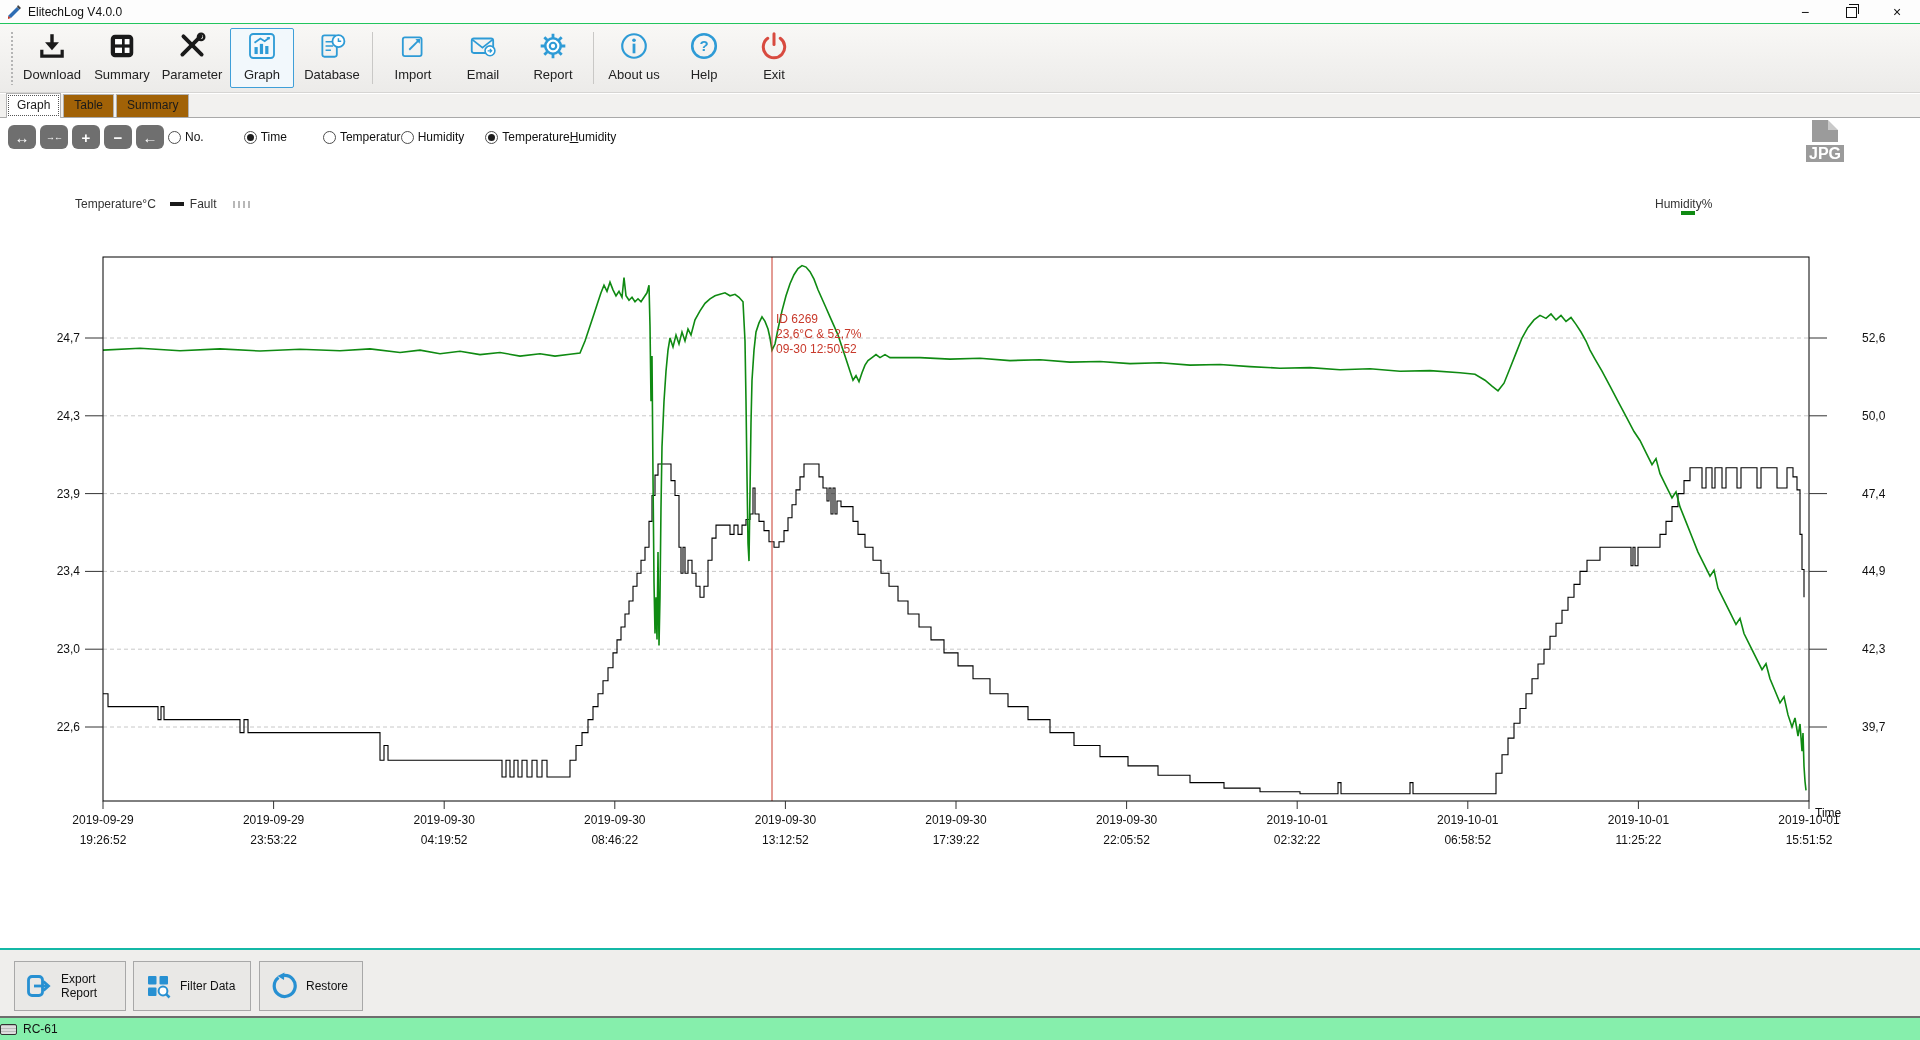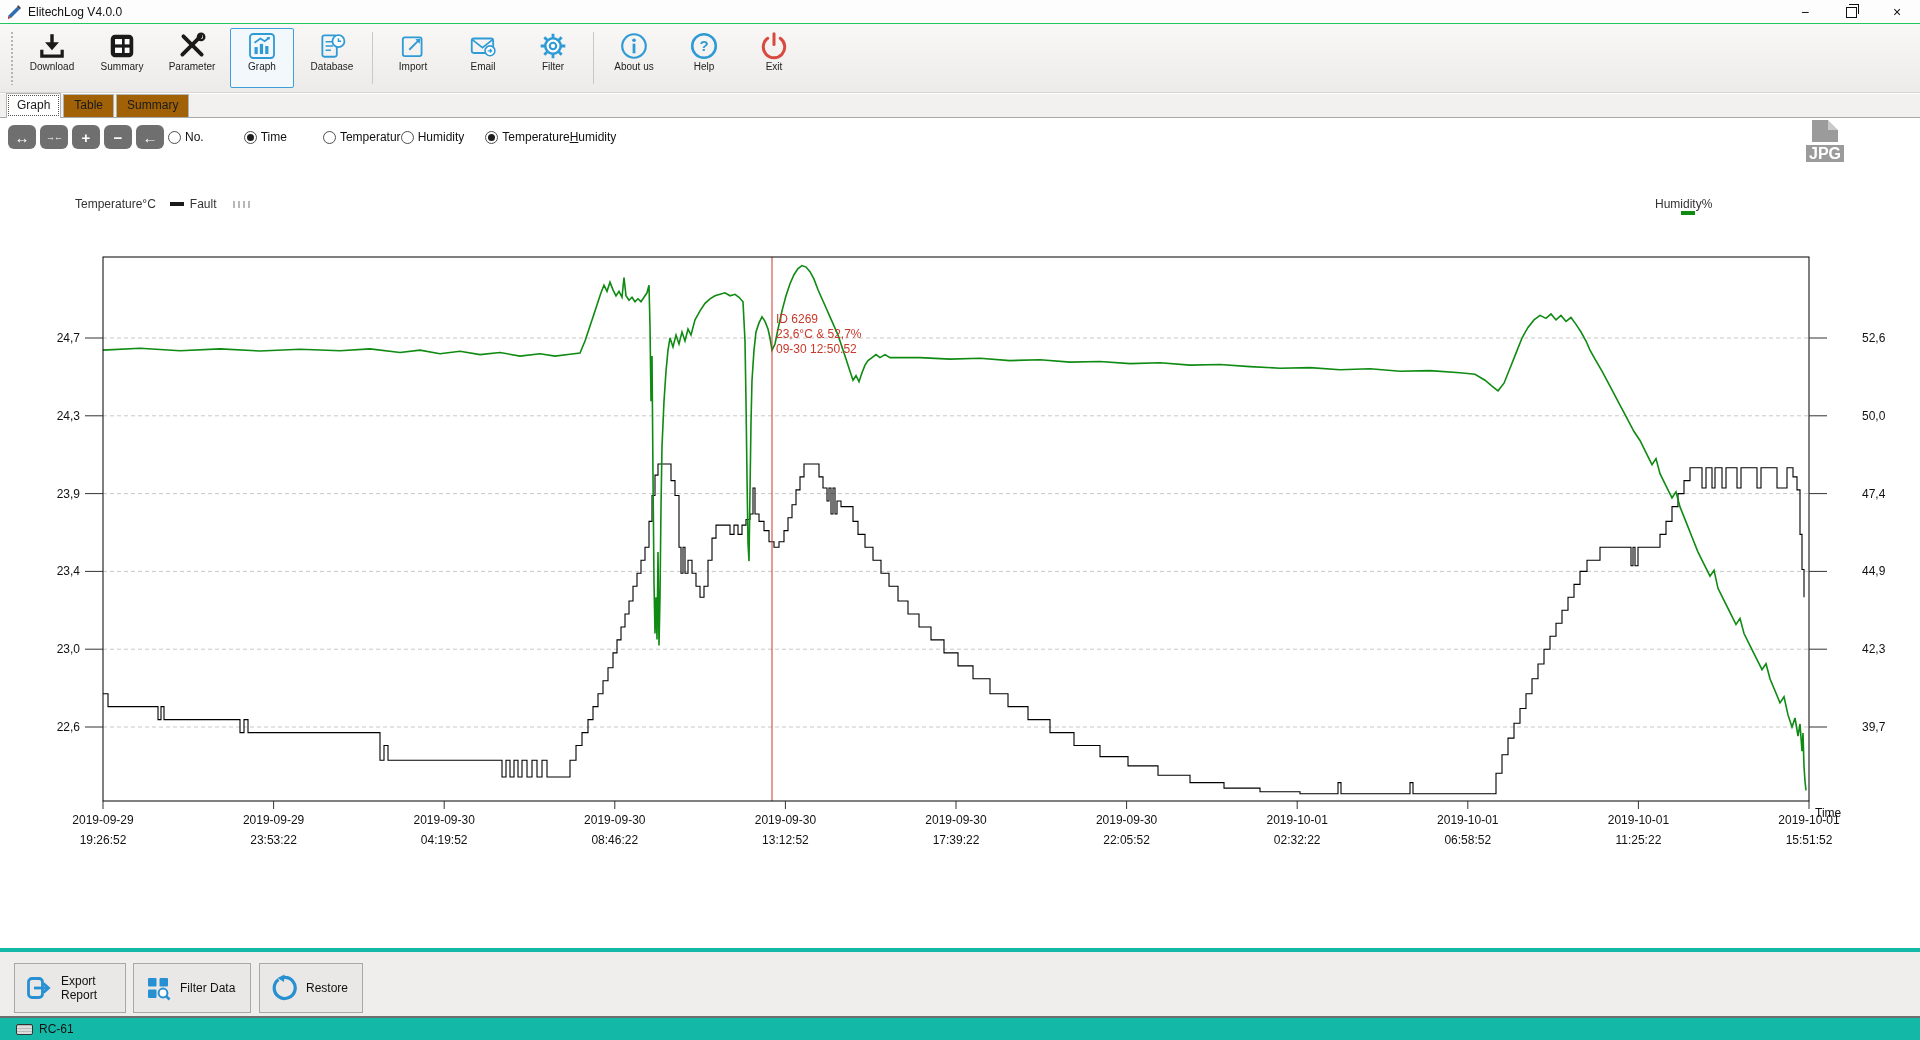--- a/index.html
+++ b/index.html
@@ -21,21 +21,21 @@
   
   .toolbar{position:absolute;left:0;top:24px;width:100%;height:69px;
            background:linear-gradient(#f9f8f6,#ecebe9);border-bottom:1px solid #d6d5d3;
            display:flex;align-items:center;padding-left:10px;box-sizing:border-box;}
   .grip{width:4px;height:54px;margin-right:6px;
         background-image:radial-gradient(circle,#b5b5b5 1px,transparent 1.2px);
         background-size:4px 4px;}
   .tbtn{width:62px;height:58px;margin-right:6px;display:flex;flex-direction:column;align-items:center;
         justify-content:flex-start;border:1px solid transparent;border-radius:2px;cursor:default;}
   .tbtn svg{width:30px;height:30px;margin-top:2px;}
-  .tbtn .tlabel{font-size:10px;margin-top:0;color:#222;white-space:nowrap;}
+  .tbtn .tlabel{font-size:13px;margin-top:6px;color:#222;white-space:nowrap;}
   .tbtn.selected{border:1px solid #3f9fd8;background:#f2f8fc;}
   .tsep{width:1px;height:52px;background:#c9c8c6;margin:0 8px 0 2px;}
 
   
   .tabstrip{position:absolute;left:0;top:94px;width:100%;height:24px;background:#f2f1ef;
             border-bottom:1px solid #a9a9a9;display:flex;align-items:flex-end;padding-left:6px;box-sizing:border-box;}
   .tab{font-size:12px;padding:3px 10px 4px 10px;border:1px solid #b3b3b3;border-bottom:none;
        background:#a16207;margin-right:2px;height:15px;line-height:15px;cursor:default;}
   .tab.active{background:#fff;position:relative;height:17px;line-height:17px;margin-bottom:-1px;
               outline:1px dotted #555;outline-offset:-3px;}
@@ -70,30 +70,30 @@
   .dash.green{background:#0f8a12;}
   .dots{display:flex;margin-left:16px;}
   .dots i{width:2px;height:7px;background:#b8b8b8;margin-right:3px;}
 
   
   #chart-wrap{position:absolute;left:0;top:0;width:1722px;height:880px;}
   #chart-svg text{font-family:"Liberation Sans","DejaVu Sans",sans-serif;}
 
   
   .footer{position:absolute;left:0;top:948px;width:100%;height:68px;background:#efeeec;
-          border-top:4px solid #14b8a6;}
+          border-top:2px solid #14b8a6;}
   .fbtn{position:absolute;top:11px;height:50px;background:#e9e8e6;border:1px solid #a8a8a8;
         display:flex;align-items:center;padding:0 10px;box-sizing:border-box;cursor:default;}
   .fbtn svg{width:28px;height:28px;margin-right:8px;flex:0 0 auto;}
   .fbtn .flabel{font-size:12px;color:#111;line-height:14px;max-width:52px;}
   .sep-dark{position:absolute;left:0;top:1016px;width:100%;height:2px;background:#6d6d6d;}
 
   
-  .statusbar{position:absolute;left:0;top:1018px;width:100%;height:22px;background:#14b8a6;
-             display:flex;align-items:center;padding-left:16px;box-sizing:border-box;}
+  .statusbar{position:absolute;left:0;top:1018px;width:100%;height:22px;background:#86efac;
+             display:flex;align-items:center;padding-left:0;box-sizing:border-box;}
   .statusbar .devicon{width:17px;height:11px;border:1px solid #333;border-radius:2px;background:#ddd;
              margin-right:6px;box-sizing:border-box;
              background-image:linear-gradient(#bbb 1px,transparent 1px);background-size:3px 3px;}
   .statusbar .devtext{font-size:12px;color:#111;}
 </style>
 </head>
 <body>
 
 <div id="app">
 
@@ -267,21 +267,21 @@
     </div>
 
     <div class="tbtn">
       <svg viewBox="0 0 28 28">
         <g stroke="#2e9bd6" stroke-width="2.6">
           <path d="M14 2.5v4M14 21.5v4M2.5 14h4M21.5 14h4M5.9 5.9l2.8 2.8M19.3 19.3l2.8 2.8M5.9 22.1l2.8-2.8M19.3 8.7l2.8-2.8"></path>
         </g>
         <circle cx="14" cy="14" r="7.2" fill="#fff" stroke="#2e9bd6" stroke-width="2.4"></circle>
         <circle cx="14" cy="14" r="3" fill="#fff" stroke="#2e9bd6" stroke-width="2"></circle>
       </svg>
-      <span class="tlabel">Filter</span>
+      <span class="tlabel">Report</span>
     </div>
 
     <div class="tsep"></div>
 
     <div class="tbtn">
       <svg viewBox="0 0 28 28">
         <circle cx="14" cy="14" r="11" fill="none" stroke="#2e9bd6" stroke-width="2"></circle>
         <circle cx="14" cy="8.6" r="1.7" fill="#2e9bd6"></circle>
         <rect x="12.7" y="11.8" width="2.6" height="9" fill="#2e9bd6"></rect>
       </svg>

